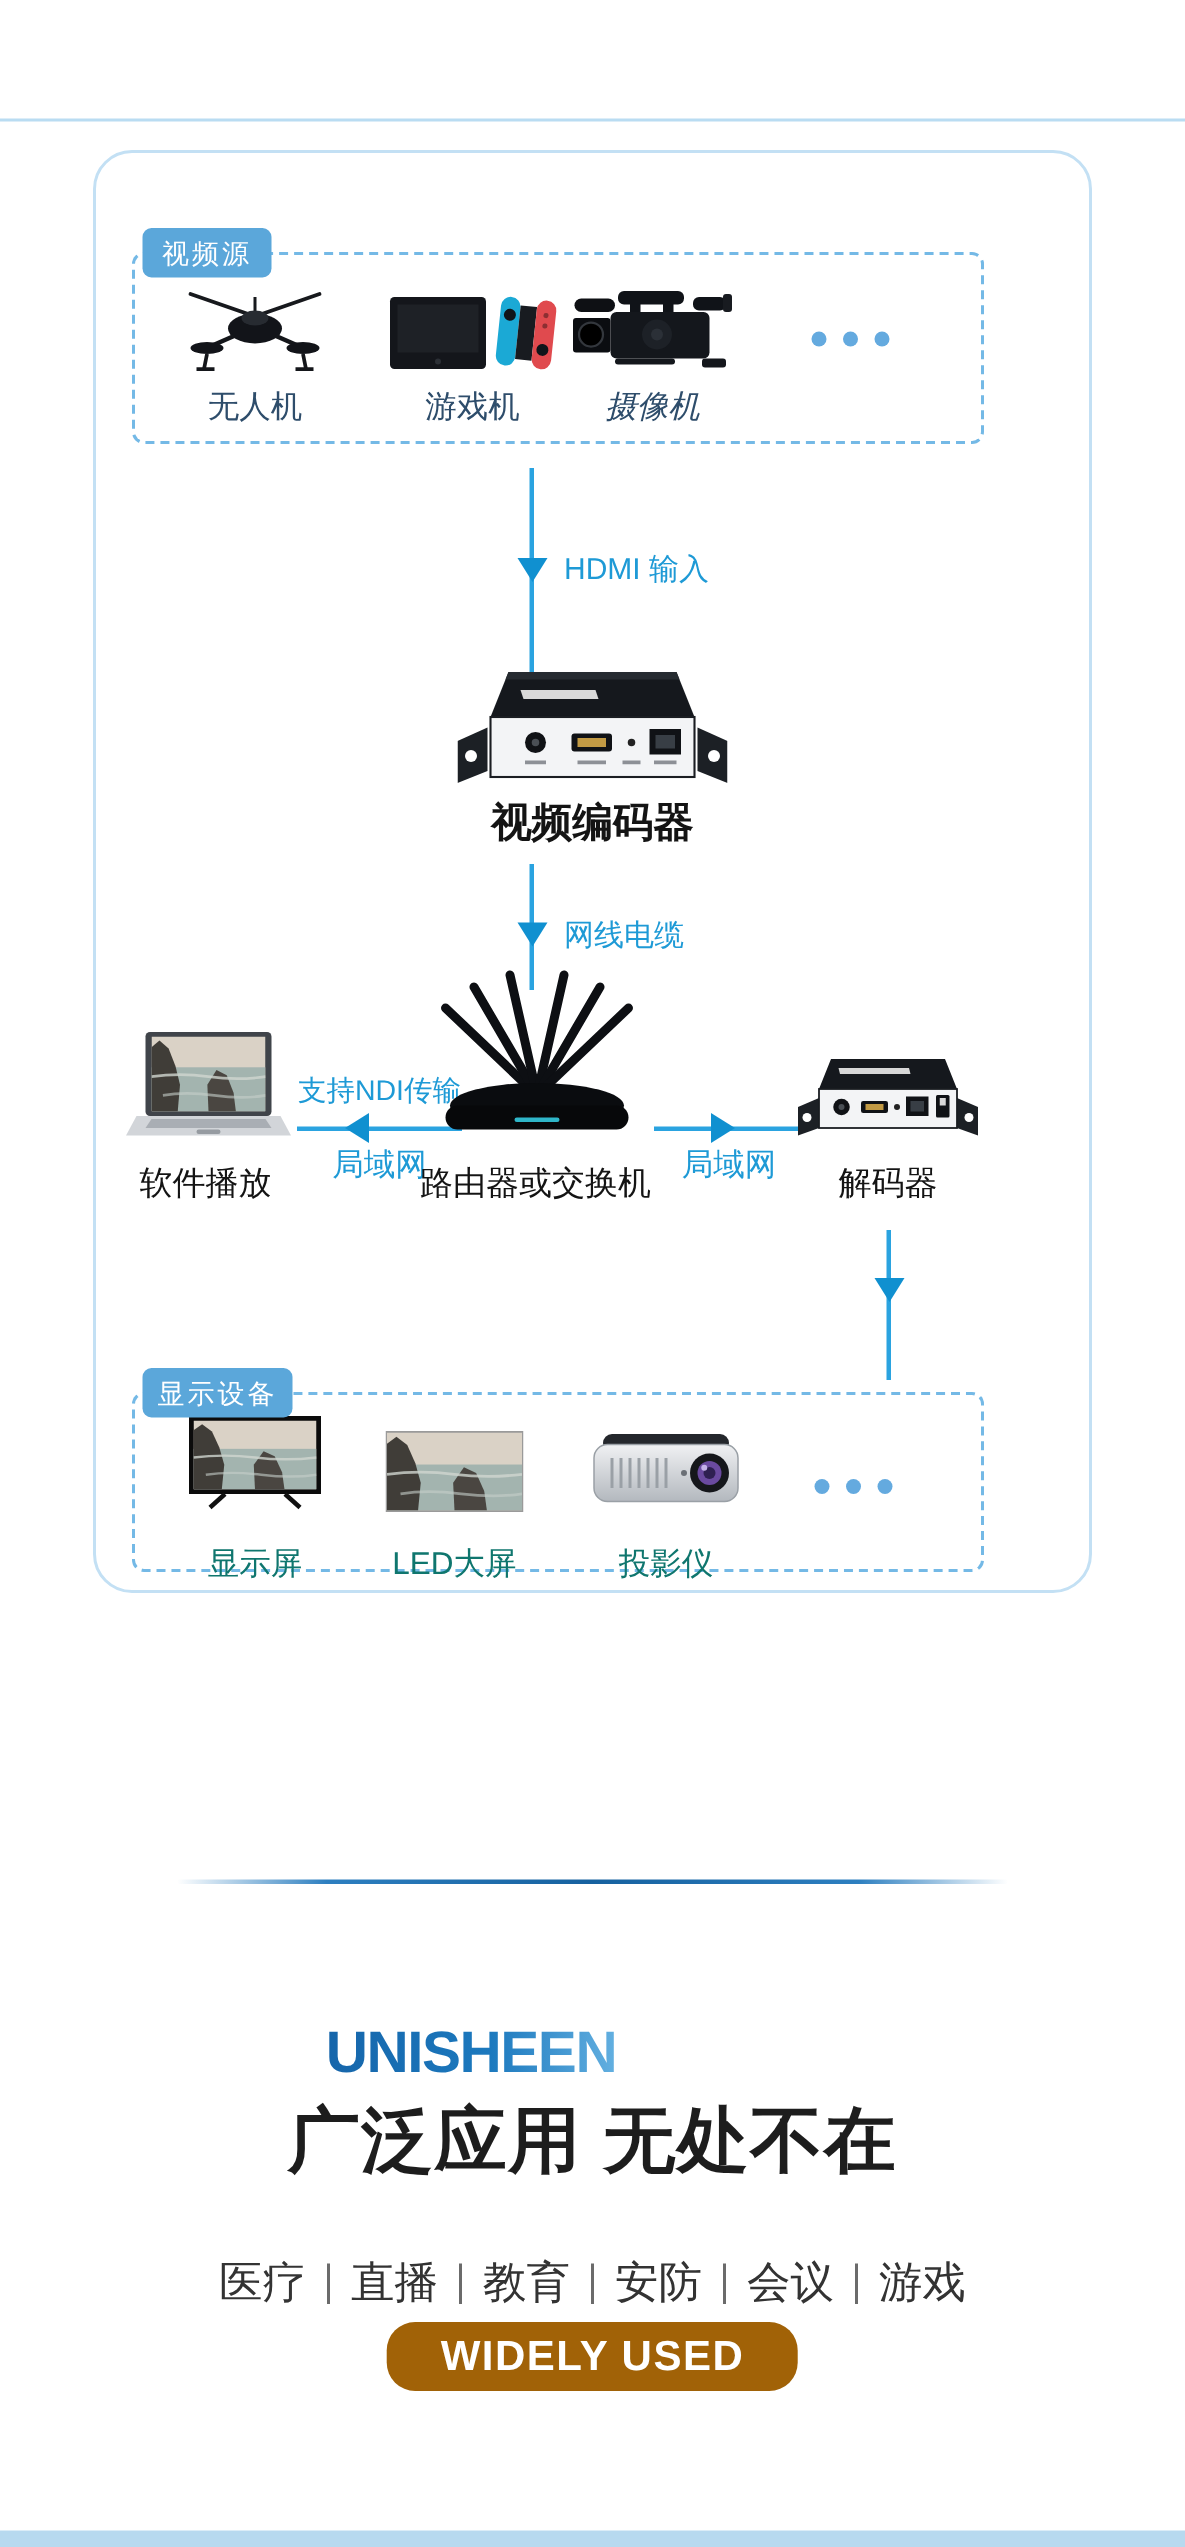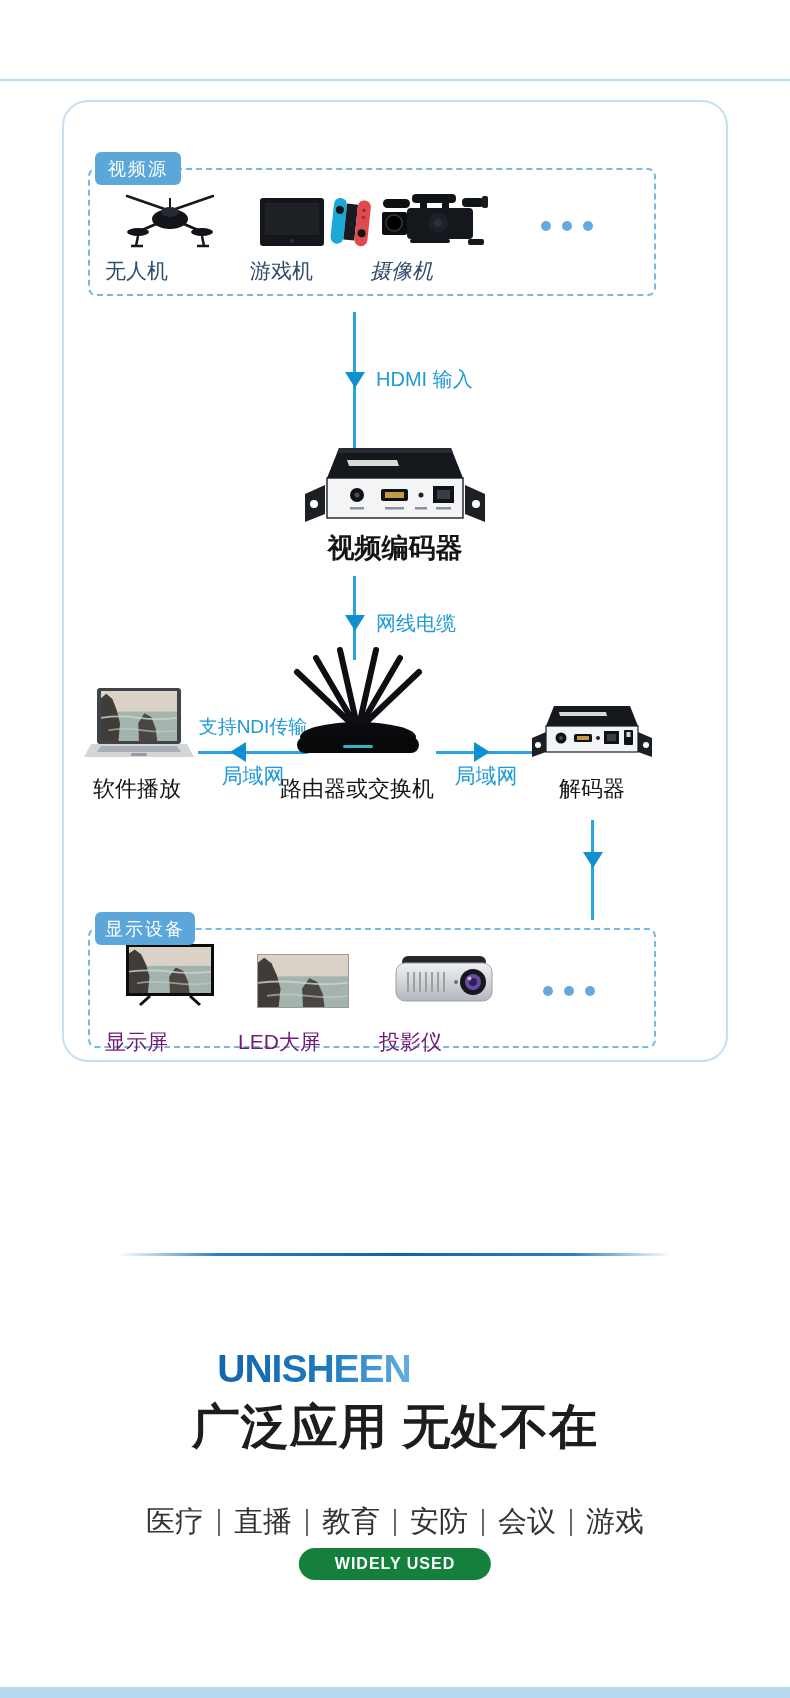--- a/index.html
+++ b/index.html
@@ -14,25 +14,25 @@
   .panel{position:absolute;left:62px;top:100px;width:662px;height:958px;
     border:2px solid #c3e0f4;border-radius:26px;}
 
   .dash-box{position:absolute;border:2px dashed #74b9e6;border-radius:8px;}
   .source-box{left:88px;top:168px;width:564px;height:124px;}
   .display-box{left:88px;top:928px;width:564px;height:116px;}
 
   .group-badge{position:absolute;background:#5ba7da;color:#fff;font-size:18px;letter-spacing:2px;
     border-radius:6px;display:flex;align-items:center;justify-content:center;z-index:3;}
 
-  .item{position:absolute;}
+  .item{position:absolute;text-align:center;}
   .icon-wrap{display:flex;align-items:flex-end;justify-content:center;}
   .item-label{font-size:21px;margin-top:5px;}
   .navy{color:#2e4d6b;}
-  .steel{color:#701a75;margin-top:20px;}
+  .steel{color:#0f766e;margin-top:20px;}
 
   .dots{position:absolute;display:flex;gap:11px;}
   .dots span{width:10px;height:10px;border-radius:50%;background:#64aadf;}
 
   .vline{position:absolute;width:3px;background:#2aa3e0;}
   .hline{position:absolute;height:3px;background:#2aa3e0;}
   .tri-down{position:absolute;width:0;height:0;border-left:10px solid transparent;
     border-right:10px solid transparent;border-top:16px solid #1090d0;}
   .tri-left{position:absolute;width:0;height:0;border-top:10px solid transparent;
     border-bottom:10px solid transparent;border-right:16px solid #1090d0;}
@@ -54,21 +54,21 @@
     .brand{background:linear-gradient(90deg,#1460a5 30%,#1c79be 52%,#66b2e2 66%,#a9d7f3 78%);
       -webkit-background-clip:text;background-clip:text;color:transparent;}
   }
   .headline{position:absolute;left:0;top:1395px;width:790px;text-align:center;
     font-size:48px;font-weight:700;color:#1d1d1d;letter-spacing:1px;}
   .cats{position:absolute;left:0;top:1502px;width:790px;display:flex;justify-content:center;
     align-items:center;font-size:29px;color:#333;}
   .cat{white-space:nowrap;}
   .cat-sep{width:2px;height:27px;background:#6b6b6b;margin:0 14px;}
   .badge-bottom{position:absolute;left:50%;transform:translateX(-50%);top:1548px;
-    background:#15803d;color:#fff;font-weight:bold;font-size:16px;letter-spacing:1px;
+    background:#a16207;color:#fff;font-weight:bold;font-size:28px;letter-spacing:1px;
     padding:7px 36px;border-radius:19px;white-space:nowrap;}
   .bottom-strip{position:absolute;left:0;top:1687px;width:790px;height:11px;background:#b7d9ef;}
 </style>
 </head>
 <body>
 
 <svg width="0" height="0" style="position:absolute" aria-hidden="true">
   <symbol id="seascape" viewBox="0 0 100 56" preserveAspectRatio="none">
     <rect width="100" height="56" fill="#dad2c6"></rect>
     <rect y="23" width="100" height="33" fill="#a3b4af"></rect>

